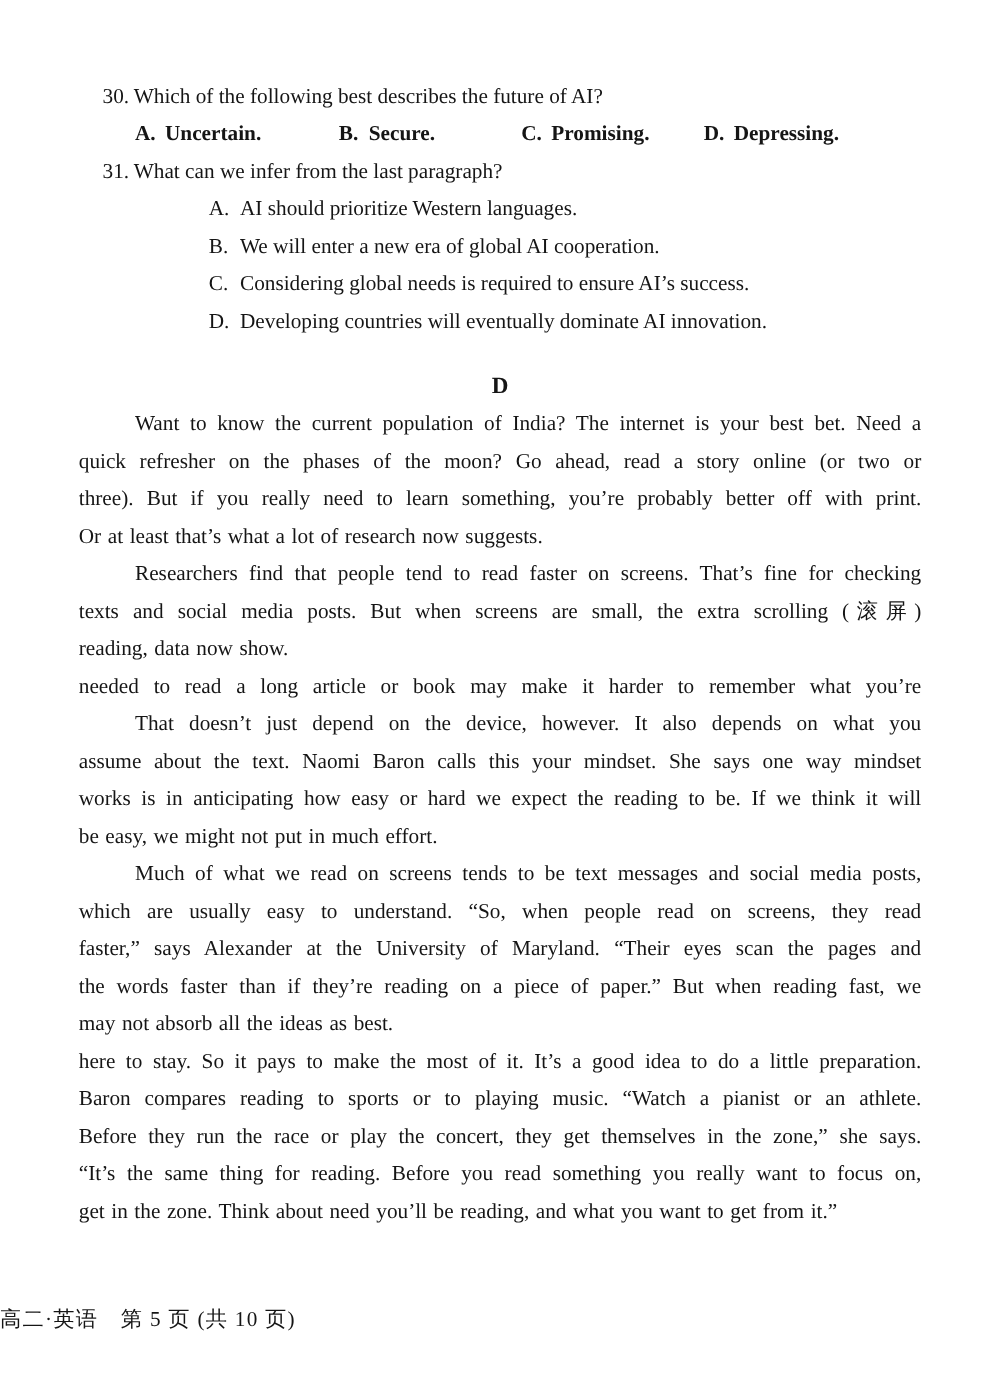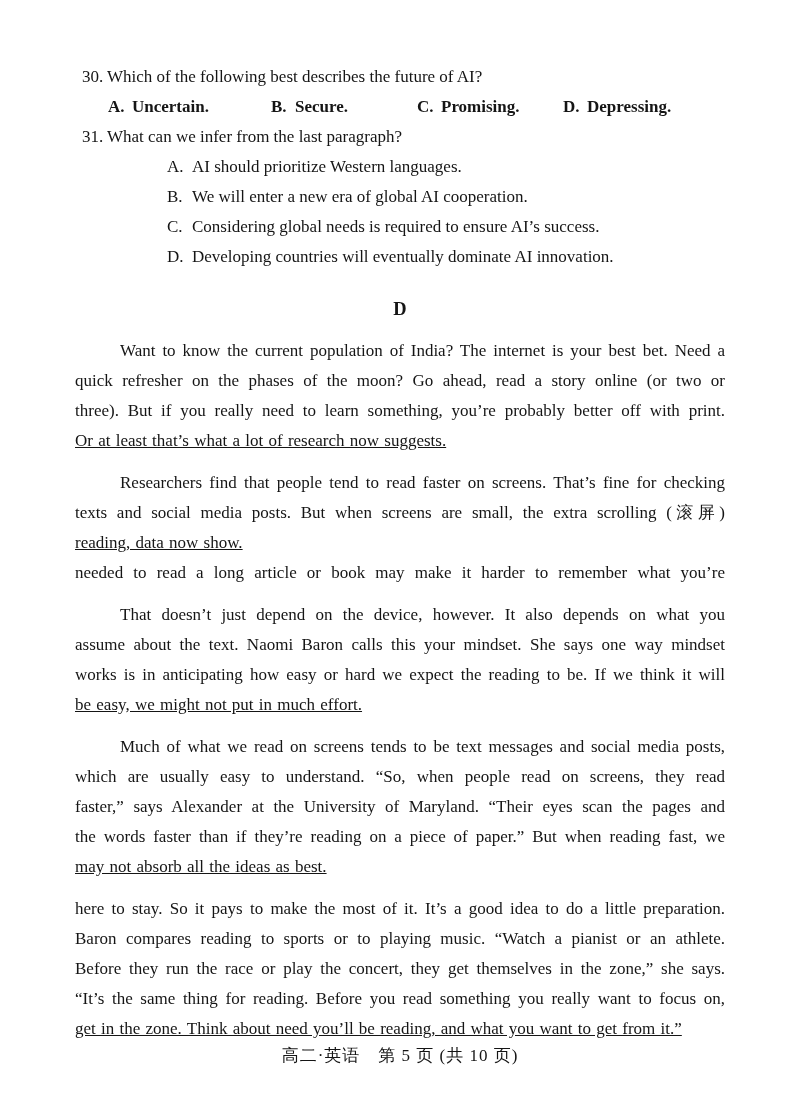--- a/index.html
+++ b/index.html
@@ -32,34 +32,33 @@
   .opt-stacked { height: 30px; margin-left: 104px; white-space: nowrap; }
   .opt-stacked .opt-label { width: 25px; }
   .section-header {
     margin-top: 22px;
     height: 30px;
     text-align: center;
     font-weight: bold;
     font-size: 18.5px;
     line-height: 30px;
   }
-  .para { margin: 12px; }
+  .para { margin: 0; }
   .pline {
     min-height: 30px;
     text-align: justify;
     text-align-last: justify;
     word-spacing: 1px;
   }
   .pline.first { padding-left: 45px; }
-  .pline.last { text-align-last: left; text-decoration: underline; }
+  .pline.last { text-align-last: left; }
   .footer {
     position: absolute;
     top: 1042px; left: 0;
     width: 800px;
-    text-align: center;
     font-size: 17px;
     line-height: 28px;
     letter-spacing: 1px;
   }
 </style>
 </head>
 <body>
 
 <div class="content">
 

